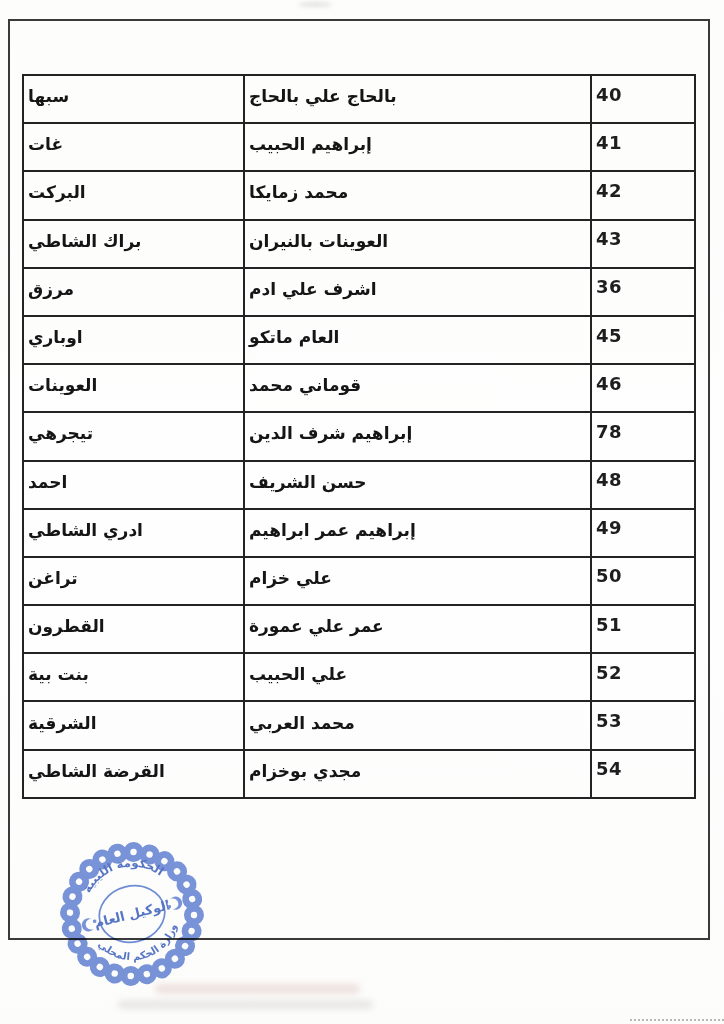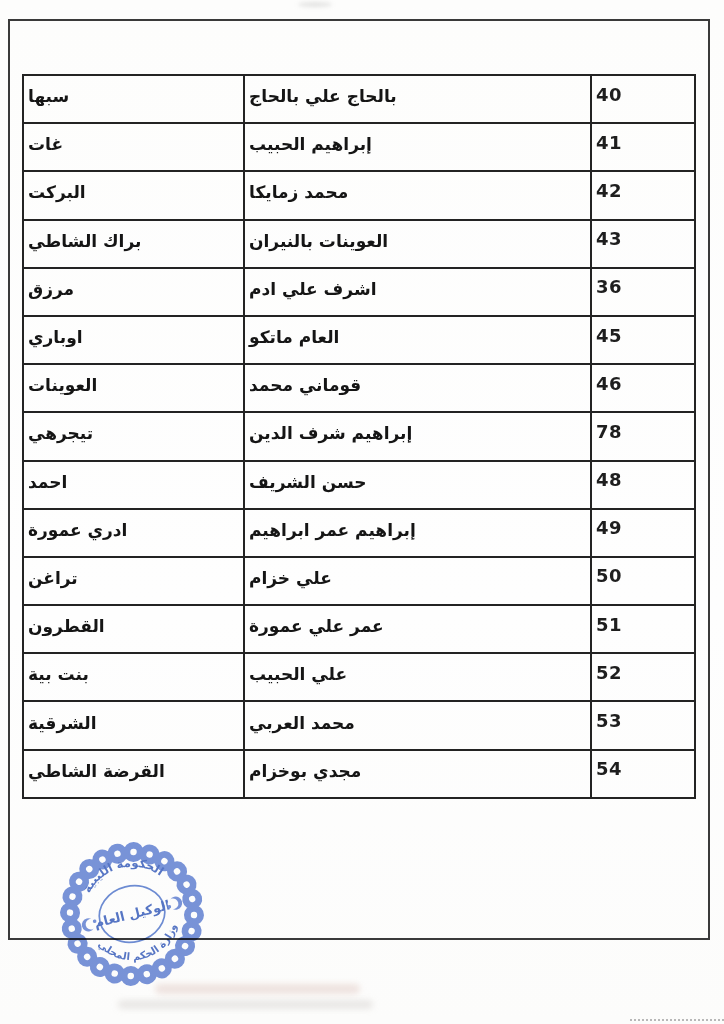--- a/index.html
+++ b/index.html
@@ -149,21 +149,21 @@
         <td class="place">تيجرهي</td>
       </tr>
       <tr>
         <td class="num">48</td>
         <td class="name">حسن الشريف</td>
         <td class="place">احمد</td>
       </tr>
       <tr>
         <td class="num">49</td>
         <td class="name">إبراهيم عمر ابراهيم</td>
-        <td class="place">ادري عمورة</td>
+        <td class="place">ادري الشاطي</td>
       </tr>
       <tr>
         <td class="num">50</td>
         <td class="name">علي خزام</td>
         <td class="place">تراغن</td>
       </tr>
       <tr>
         <td class="num">51</td>
         <td class="name">عمر علي عمورة</td>
         <td class="place">القطرون</td>

